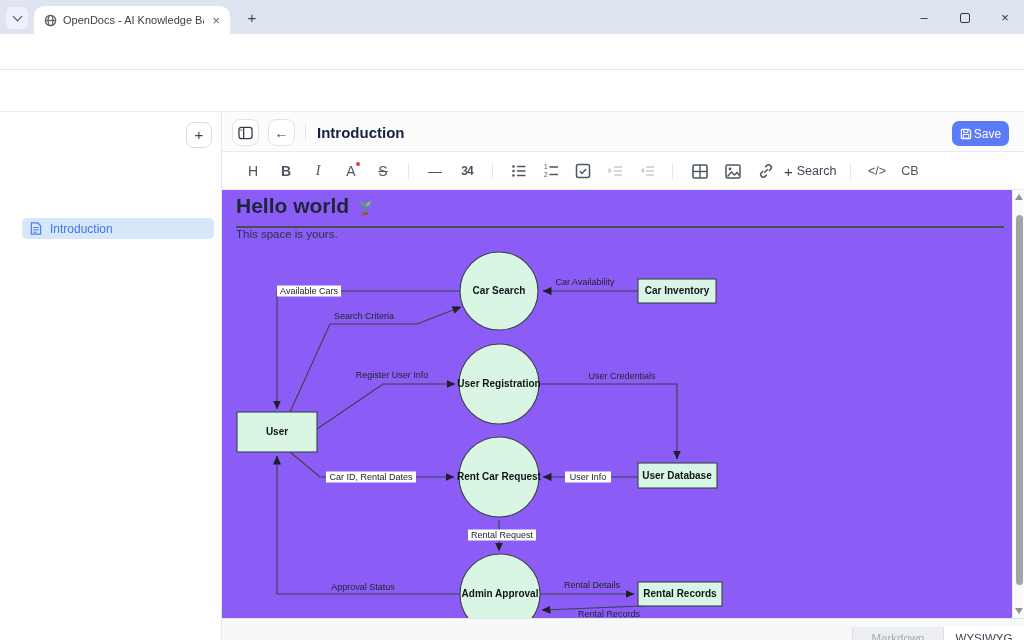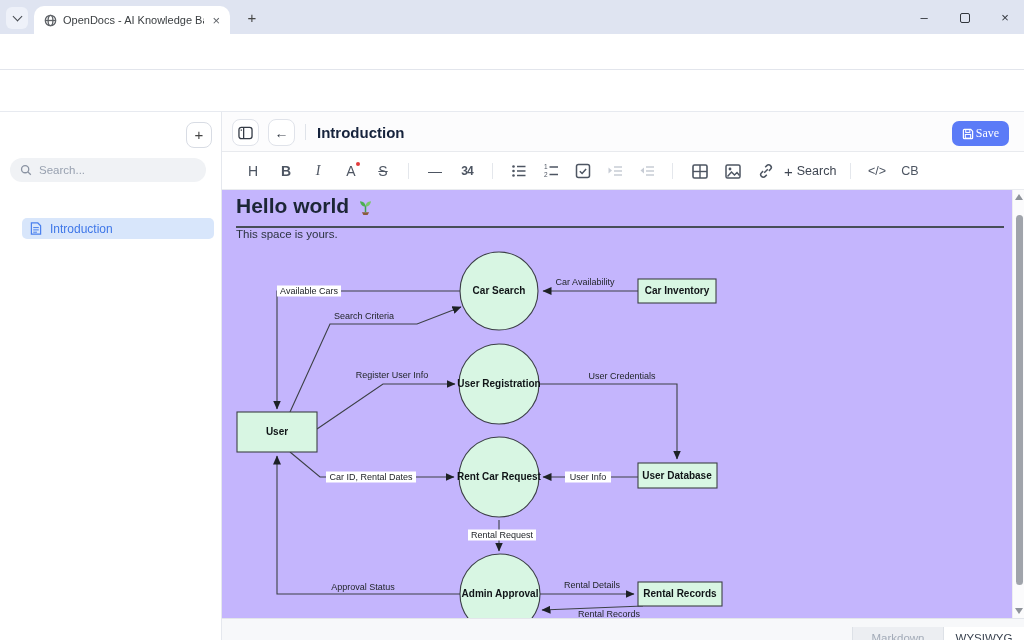--- a/index.html
+++ b/index.html
@@ -56,34 +56,34 @@
   .treerow { left:8px; width:206px; height:21px; display:flex; align-items:center; gap:8px; cursor:pointer; padding-left:8px; border-radius:5px; }
   .treerow .tl { font-size:12px; color:#3b4454; }
   .treerow.sel { background:#d8e6fb; }
   .treerow.sel .tl { color:#3f77e8; }
 
   
   .docheader { left:222px; top:112px; width:802px; height:40px; background:#fcfcfd; border-bottom:1px solid #e8eaee; }
   .sqbtn { top:119px; width:27px; height:27px; border:1px solid #e0e3ea; border-radius:8px; background:#fff; display:flex; align-items:center; justify-content:center; cursor:pointer; color:#343b46; font-size:14px; }
   .vdiv { left:305px; top:124px; width:1px; height:16px; background:#dfe3e9; }
   .doctitle { left:317px; top:124px; font-size:15px; font-weight:bold; color:#16233c; }
-  .savebtn { left:952px; top:121px; width:57px; height:25px; border-radius:7px; background:#5b7bf7; color:#fff; font-size:12px; display:flex; align-items:center; justify-content:center; gap:2px; cursor:pointer;font-family:Liberation Serif, serif; }
+  .savebtn { left:952px; top:121px; width:57px; height:25px; border-radius:7px; background:#5b7bf7; color:#fff; font-size:12px; display:flex; align-items:center; justify-content:center; gap:2px; cursor:pointer; }
 
   
   .edittoolbar { left:222px; top:152px; width:802px; height:38px; background:#fff; border-bottom:1px solid #e9ebef; }
   .ti { position:absolute; top:159px; width:24px; height:24px; display:flex; align-items:center; justify-content:center; color:#4d5562; cursor:pointer; font-size:14px; }
   .ti.dis { color:#c7ccd5; cursor:default; }
   .tsep { position:absolute; top:163px; width:1px; height:16px; background:#e4e7ec; }
   .ti.txt { font-size:14px; }
   .insertbtn { position:absolute; left:784px; top:159px; height:24px; display:flex; align-items:center; gap:4px; color:#3f4652; cursor:pointer; }
   .insertbtn .pl { font-size:15px; }
   .insertbtn .it { font-size:12.5px; }
 
   
-  .content { left:222px; top:190px; width:790px; height:428px; background:#c4b5fd; overflow:hidden; }
+  .content { left:222px; top:190px; width:790px; height:428px; background:#8b5cf6; overflow:hidden; }
   .h1row { margin:4px 8px 0 14px; width:768px; border-bottom:2px solid #474e58; padding-bottom:8px; display:flex; align-items:center; gap:7px; }
   .h1row h1 { font-size:21px; font-weight:bold; color:#1c2636; }
   .bodytext { margin:0 0 0 14px; font-size:11.5px; color:#2b3340; }
   .dfd { position:absolute; left:10px; top:58px; }
   .dfd text { font-family:"Liberation Sans",sans-serif; }
   .node-label { font-size:10px; font-weight:bold; fill:#101417; text-anchor:middle; }
   .edge-label { font-size:9px; fill:#22262b; text-anchor:middle; }
   .shape { fill:#d8f6e3; stroke:#3c4046; stroke-width:1.1; }
   .flow { fill:none; stroke:#3c4046; stroke-width:1.1; marker-end:url(#arr); }
   .lblbg { fill:#ffffff; }
@@ -188,27 +188,20 @@
           <line x1="3.9" y1="7.4" x2="8.2" y2="9.8" stroke="#30353f" stroke-width="1.2"></line>
         </svg>
       <span>Share</span>
     </div>
     <div class="abs pillbtn moreapps">More Apps</div>
     <div class="abs avatar-v">V</div>
   </div>
 
   <div class="abs sidebar">
     <div class="abs plusbtn" style="left:186px;top:10px">+</div>
-    <div class="abs searchbox" style="left:10px;top:46px">
-      <svg width="12" height="12" viewBox="0 0 14 14">
-          <circle cx="6" cy="6" r="4.2" fill="none" stroke="#8a93a2" stroke-width="1.5"></circle>
-          <line x1="9.2" y1="9.2" x2="12.6" y2="12.6" stroke="#8a93a2" stroke-width="1.5"></line>
-        </svg>
-      <input type="text" placeholder="Search..." style="">
-    </div>
     <div class="abs treerow sel" style="top:106px; left:22px; width:192px">
       <svg width="12" height="13" viewBox="0 0 13 14">
           <path d="M1.5 1 h7 l3 3 v9 h-10 z" fill="none" stroke="#4a80ee" stroke-width="1.3"></path>
           <line x1="3.5" y1="6" x2="9.5" y2="6" stroke="#4a80ee" stroke-width="1.1"></line>
           <line x1="3.5" y1="8.5" x2="9.5" y2="8.5" stroke="#4a80ee" stroke-width="1.1"></line>
           <line x1="3.5" y1="11" x2="7.5" y2="11" stroke="#4a80ee" stroke-width="1.1"></line>
         </svg>
       <span class="tl">Introduction</span>
     </div>
   </div>

